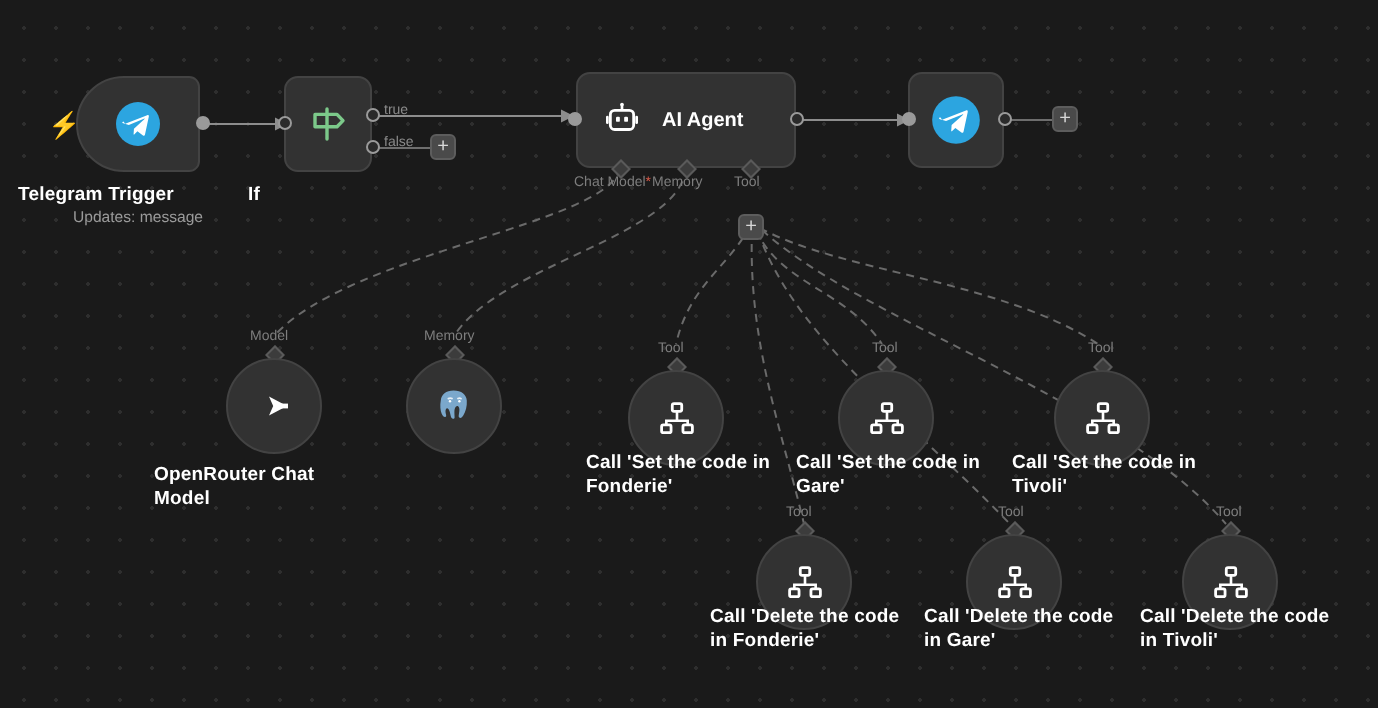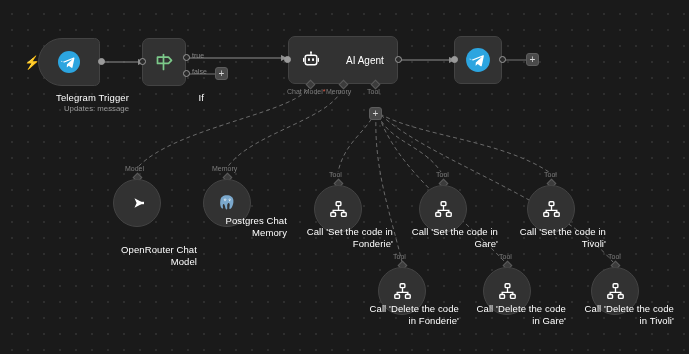--- a/index.html
+++ b/index.html
@@ -23,31 +23,31 @@
     border:1px solid #434343;
     border-radius:7px;
     box-sizing:border-box;
     display:flex;align-items:center;
   }
   .rnode.trigger{border-top-left-radius:31px;border-bottom-left-radius:31px;}
   .rnode.wide{justify-content:flex-start;}
 
   .nlabel{
     position:absolute;
-    text-align:right;
+    text-align:left;
     color:#ffffff;
     font-size:9.5px;
-    font-weight:400;
+    font-weight:700;
     letter-spacing:.1px;
     line-height:11.5px;
     white-space:pre-line;
   }
   .nsub{
     position:absolute;
-    text-align:right;
+    text-align:center;
     color:#9a9a9a;
     font-size:7.8px;
     font-weight:400;
     line-height:10px;
   }
 
   
   .cnode{
     position:absolute;
     width:48px;height:48px;border-radius:50%;
@@ -70,21 +70,21 @@
   }
   .endpoint.filled{background:#9a9a9a;}
   .plusbtn{
     position:absolute;width:13px;height:13px;border-radius:3px;
     background:#4a4a4a;border:1px solid #5d5d5d;box-sizing:border-box;
     color:#d8d8d8;font-size:10px;line-height:11px;text-align:center;
     font-family:"Liberation Sans", sans-serif;
   }
   .iolabel{position:absolute;color:#8a8a8a;font-size:7px;}
   .bolt{position:absolute;color:#ff6d5a;font-size:13px;line-height:13px;}
-  .agentname{color:#ffffff;font-size:10px;font-weight:400;margin-left:25px;}
+  .agentname{color:#ffffff;font-size:10px;font-weight:700;margin-left:10px;}
   .req{color:#e05c4a;}
 </style>
 </head>
 <body>
 
 <div id="canvas">
 
   <svg class="wires">
     <defs>
       <marker id="arw" markerWidth="6" markerHeight="6" refX="5" refY="3" orient="auto">
@@ -173,35 +173,33 @@
   <div class="plusbtn" style="left:526px;top:53px;">+</div>
 
   <div class="porttag" style="left:125px;top:165px;">Model</div>
   <div class="diamond" style="left:134px;top:174px;"></div>
   <div class="cnode" style="left:113px;top:179px;">
     <svg width="24" height="24" viewBox="0 0 24 24">
       <path d="M18.5 12 L9.5 7.3 L11.6 12 L9.5 16.7 Z" fill="#ffffff"></path>
       <rect x="14" y="10.8" width="5" height="2.4" fill="#ffffff"></rect>
     </svg>
   </div>
-  <div class="nlabel" style="left:77px;top:244px;width:120px;">OpenRouter Chat
+  <div class="nlabel" style="left:77px;top:232px;width:120px;">OpenRouter Chat
 Model</div>
 
   <div class="porttag" style="left:212px;top:165px;">Memory</div>
   <div class="diamond" style="left:224px;top:174px;"></div>
   <div class="cnode" style="left:203px;top:179px;">
     <svg width="24" height="24" viewBox="0 0 24 24">
       <path d="M5.4 9.2c.2-3 2.6-5 6.4-5 3.9 0 6.4 2 6.6 5 .2 3-.6 5.5-1.7 7.4-.5.9-1.2 1.5-1.9 1.3-.5-.2-.5-.8-.4-1.5.2-1.3.5-2.6.1-3.6-.3-.8-1-1-1.6-.4-.5.5-.7 1.5-.7 2.6 0 1 .1 2 .1 2.6 0 .6-.4.9-.9.8-.6-.1-.9-.7-1.1-1.6-.2-1-.4-2.3-1-3.2-.5-.7-1.1-.6-1.4.1-.3.7-.1 1.7.1 2.5.2.7.1 1.2-.4 1.3-.6.1-1.3-.6-1.8-1.8-.6-1.5-.9-3.9-.4-6.5z" fill="#7ba8cc"></path>
       <path d="M9.2 8.3c.6-.3 1.3-.3 1.8 0M14 8.3c.5-.3 1.1-.3 1.5 0" stroke="#e8f0f7" stroke-width="0.9" fill="none" stroke-linecap="round"></path>
       <circle cx="10" cy="9.6" r="0.6" fill="#ffffff"></circle>
       <circle cx="14.7" cy="9.6" r="0.6" fill="#ffffff"></circle>
     </svg>
   </div>
-  <div class="nlabel" style="left:167px;top:215px;width:120px;">Postgres Chat
-Memory</div>
 
   <div class="porttag" style="left:329px;top:171px;">Tool</div>
   <div class="diamond" style="left:335px;top:180px;"></div>
   <div class="cnode" style="left:314px;top:185px;">
     <svg width="21" height="21" viewBox="0 0 24 24">
       <rect x="9.3" y="3.2" width="5.4" height="4.4" rx="1" stroke="#ffffff" stroke-width="1.6" fill="none"></rect>
       <rect x="3.2" y="15.4" width="5.4" height="4.4" rx="1" stroke="#ffffff" stroke-width="1.6" fill="none"></rect>
       <rect x="15.4" y="15.4" width="5.4" height="4.4" rx="1" stroke="#ffffff" stroke-width="1.6" fill="none"></rect>
       <path d="M12 7.6v3.6M5.9 15.4v-2.4h12.2v2.4M12 11.2v1.8" stroke="#ffffff" stroke-width="1.5" fill="none"></path>
     </svg>

